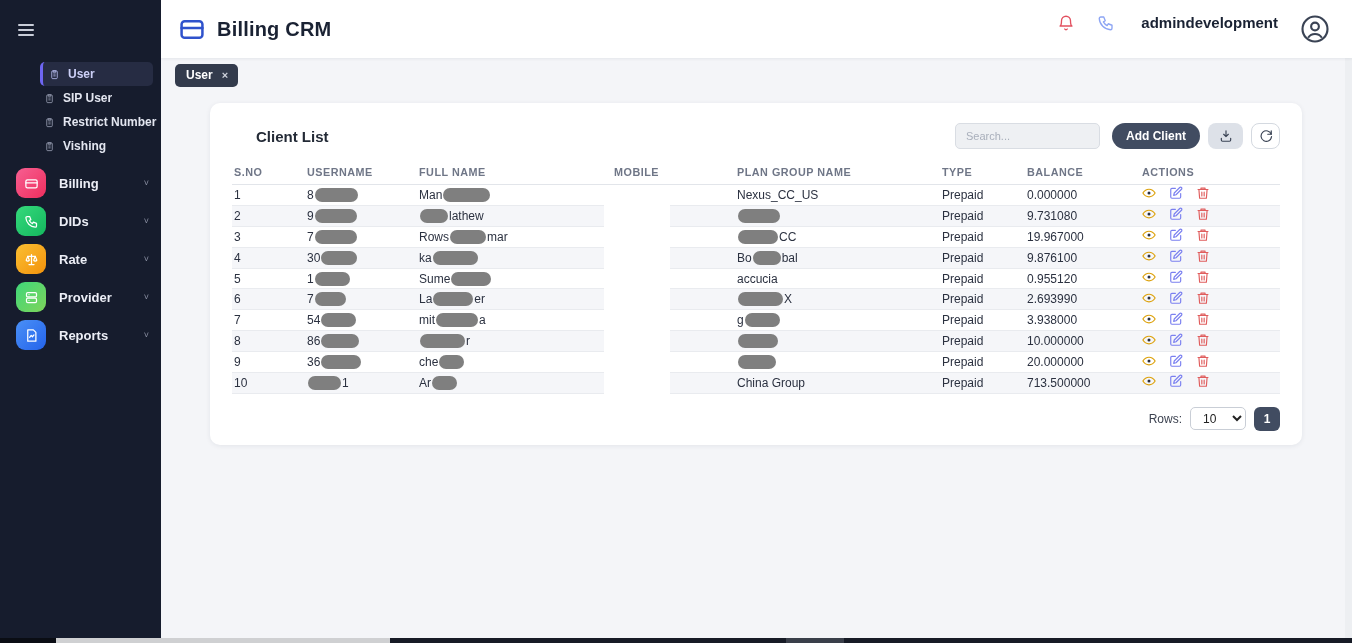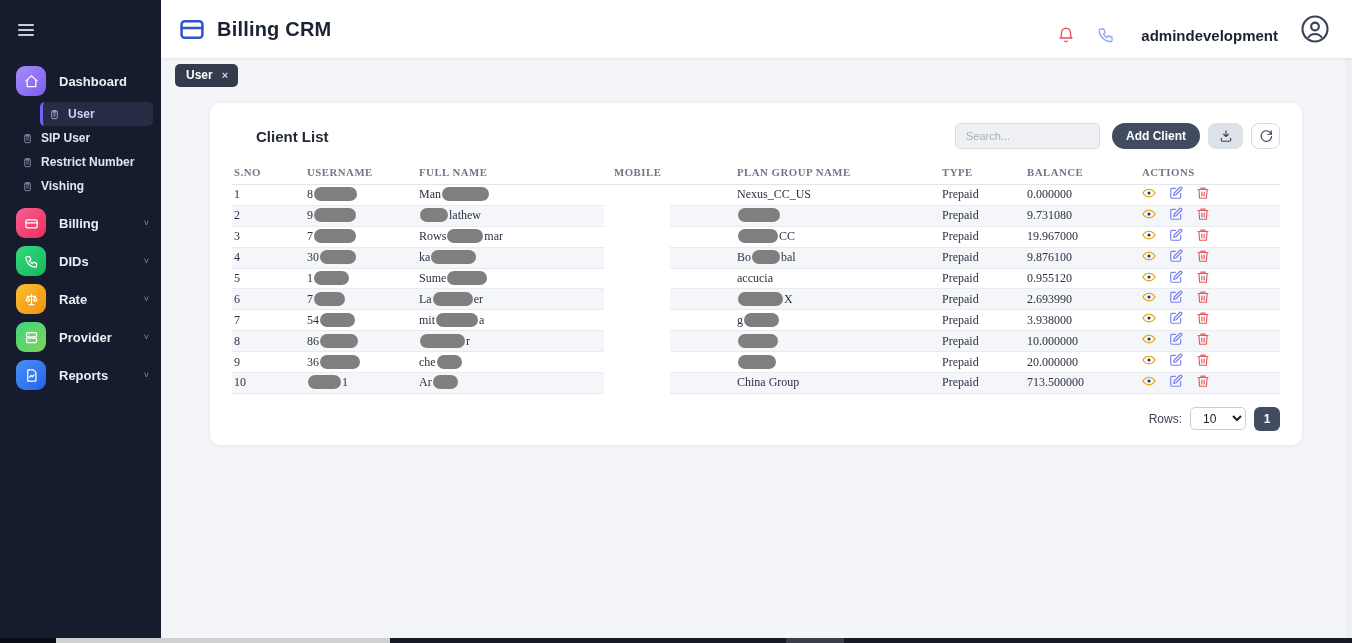--- a/index.html
+++ b/index.html
@@ -16,33 +16,33 @@
   .nav-label { margin-left:13px; color:#eceef6; font-size:13px; font-weight:700; flex:1; }
   .nav-chev { color:#8d93a6; font-size:9px; }
   .g-dashboard { background:linear-gradient(135deg,#a88df8,#7b5cf0); }
   .g-clients  { background:linear-gradient(135deg,#8f82f8,#6064ef); }
   .g-billing  { background:linear-gradient(135deg,#f75f92,#ee2e5d); }
   .g-dids     { background:linear-gradient(135deg,#35d97c,#14b75e); }
   .g-rate     { background:linear-gradient(135deg,#fbbf32,#f2920c); }
   .g-provider { background:linear-gradient(135deg,#3fd77a,#7ed45a); }
   .g-reports  { background:linear-gradient(135deg,#4a90f6,#2463eb); }
   .submenu { margin:2px 0 6px 0; }
-  .sub-item { display:flex; align-items:center; height:24px; padding-left:22px; cursor:pointer; }
+  .sub-item { display:flex; align-items:center; height:24px; padding-left:44px; cursor:pointer; }
   .sub-item svg { width:11px; height:11px; stroke:#9aa0b5; fill:none; stroke-width:1.8; flex:none; }
   .sub-label { margin-left:8px; font-size:12px; color:#e3e6f0; font-weight:600; }
   .sub-item.active { margin:0 8px 0 40px; padding-left:6px; background:#262c43; border-left:3px solid #6e66f2; border-radius:5px; }
   .sub-item.active svg { stroke:#b9bdf0; }
   .sub-item.active .sub-label { color:#ccd0f7; }
 
   
   .topbar { position:absolute; left:161px; top:0; right:0; height:58px; background:#fff; display:flex; align-items:center; padding:0 22px 0 16px; box-shadow:0 1px 3px rgba(20,30,60,.07); z-index:4; }
   .logo { display:flex; align-items:center; gap:10px; }
   .logo svg { width:30px; height:25px; stroke:#2f52cc; fill:none; stroke-width:2.4; stroke-linecap:round; }
   .app-title { font-size:20px; font-weight:800; color:#1a2233; letter-spacing:.2px; }
-  .top-right { margin-left:auto; display:flex; align-items:flex-end; gap:22px; }
+  .top-right { margin-left:auto; display:flex; align-items:flex-start; gap:22px; }
   .tr-ico { width:18px; height:18px; cursor:pointer; }
   .tr-ico svg { width:18px; height:18px; fill:none; stroke-width:1.8; stroke-linecap:round; stroke-linejoin:round; }
   .bell svg { stroke:#e2505f; }
   .phone svg { stroke:#8da5f4; }
   .user-name { font-size:15px; font-weight:700; color:#1a2233; margin-left:4px; }
   .avatar { width:30px; height:30px; cursor:pointer; }
   .avatar svg { width:30px; height:30px; stroke:#3a4354; fill:none; stroke-width:1.7; }
 
   
   .tabbar { position:absolute; left:161px; top:58px; right:0; height:34px; display:flex; align-items:center; padding-left:14px; }
@@ -58,21 +58,21 @@
   .search-box { width:145px; height:26px; background:#eef0f3; border:1px solid #d9dde3; border-radius:5px; font-size:11px; padding:0 10px; color:#444; outline:none; font-family:inherit; }
   .search-box::placeholder { color:#a9afbb; }
   .btn-add { height:26px; padding:0 14px; background:#414c61; color:#fff; border:none; border-radius:13px; font-size:12px; font-weight:600; cursor:pointer; font-family:inherit; margin-left:4px; }
   .btn-sq { height:26px; border-radius:8px; display:flex; align-items:center; justify-content:center; cursor:pointer; }
   .btn-download { width:35px; background:#dde1e8; border:none; }
   .btn-refresh { width:29px; background:#fff; border:1px solid #d4d9e0; }
   .btn-sq svg { width:14px; height:14px; stroke:#3a4354; fill:none; stroke-width:2; stroke-linecap:round; stroke-linejoin:round; }
 
   
   .table-wrap { position:relative; margin-top:17px; }
-  table { width:1048px; border-collapse:collapse; table-layout:fixed;font-family:Liberation Serif, serif; }
+  table { width:1048px; border-collapse:collapse; table-layout:fixed; }
   col.c-sno{width:73px} col.c-user{width:112px} col.c-full{width:195px} col.c-mob{width:123px}
   col.c-plan{width:205px} col.c-type{width:85px} col.c-bal{width:115px} col.c-act{width:140px}
   th { text-align:left; font-size:10.8px; letter-spacing:.5px; color:#6f7687; font-weight:700; padding:0 2px 6px 2px; border-bottom:1px solid #e2e5ea; }
   td { height:20.9px; font-size:12px; color:#2b3140; padding:0 2px; border-bottom:1px solid #e9ebef; white-space:nowrap; overflow:hidden; }
   tr.stripe td { background:#f5f6f9; }
   .redact { display:inline-block; height:14px; background:#7f7f7f; border-radius:7px; vertical-align:-3px; margin:0 1px; }
   .mobile-cover { position:absolute; left:372px; top:20px; width:66px; height:209px; background:#fff; }
   .act { display:inline-block; width:14px; height:14px; margin-right:13px; cursor:pointer; }
   .act svg { width:14px; height:14px; fill:none; stroke-width:2; stroke-linecap:round; stroke-linejoin:round; }
   .act.eye svg { stroke:#dda10a; }
@@ -95,29 +95,20 @@
 </head>
 <body>
 
 <aside class="sidebar">
   <div class="hamburger">
       <span></span>
       <span></span>
       <span></span>
     </div>
   <nav class="nav">
-    <div class="nav-item">
-      <span class="nav-ico g-dashboard">
-        <svg viewBox="0 0 24 24">
-            <path d="M3 11l9-8 9 8"></path>
-            <path d="M5 10v10h14V10"></path>
-          </svg>
-        </span>
-      <span class="nav-label">Dashboard</span>
-    </div>
     <div class="submenu">
       <div class="sub-item active">
         <svg viewBox="0 0 24 24">
             <rect x="6" y="4" width="12" height="17" rx="2"></rect>
             <path d="M9 4h6v3H9z"></path>
             <path d="M9.5 11h5M9.5 15h5"></path>
           </svg>
         <span class="sub-label">User</span>
       </div>
       <div class="sub-item">

